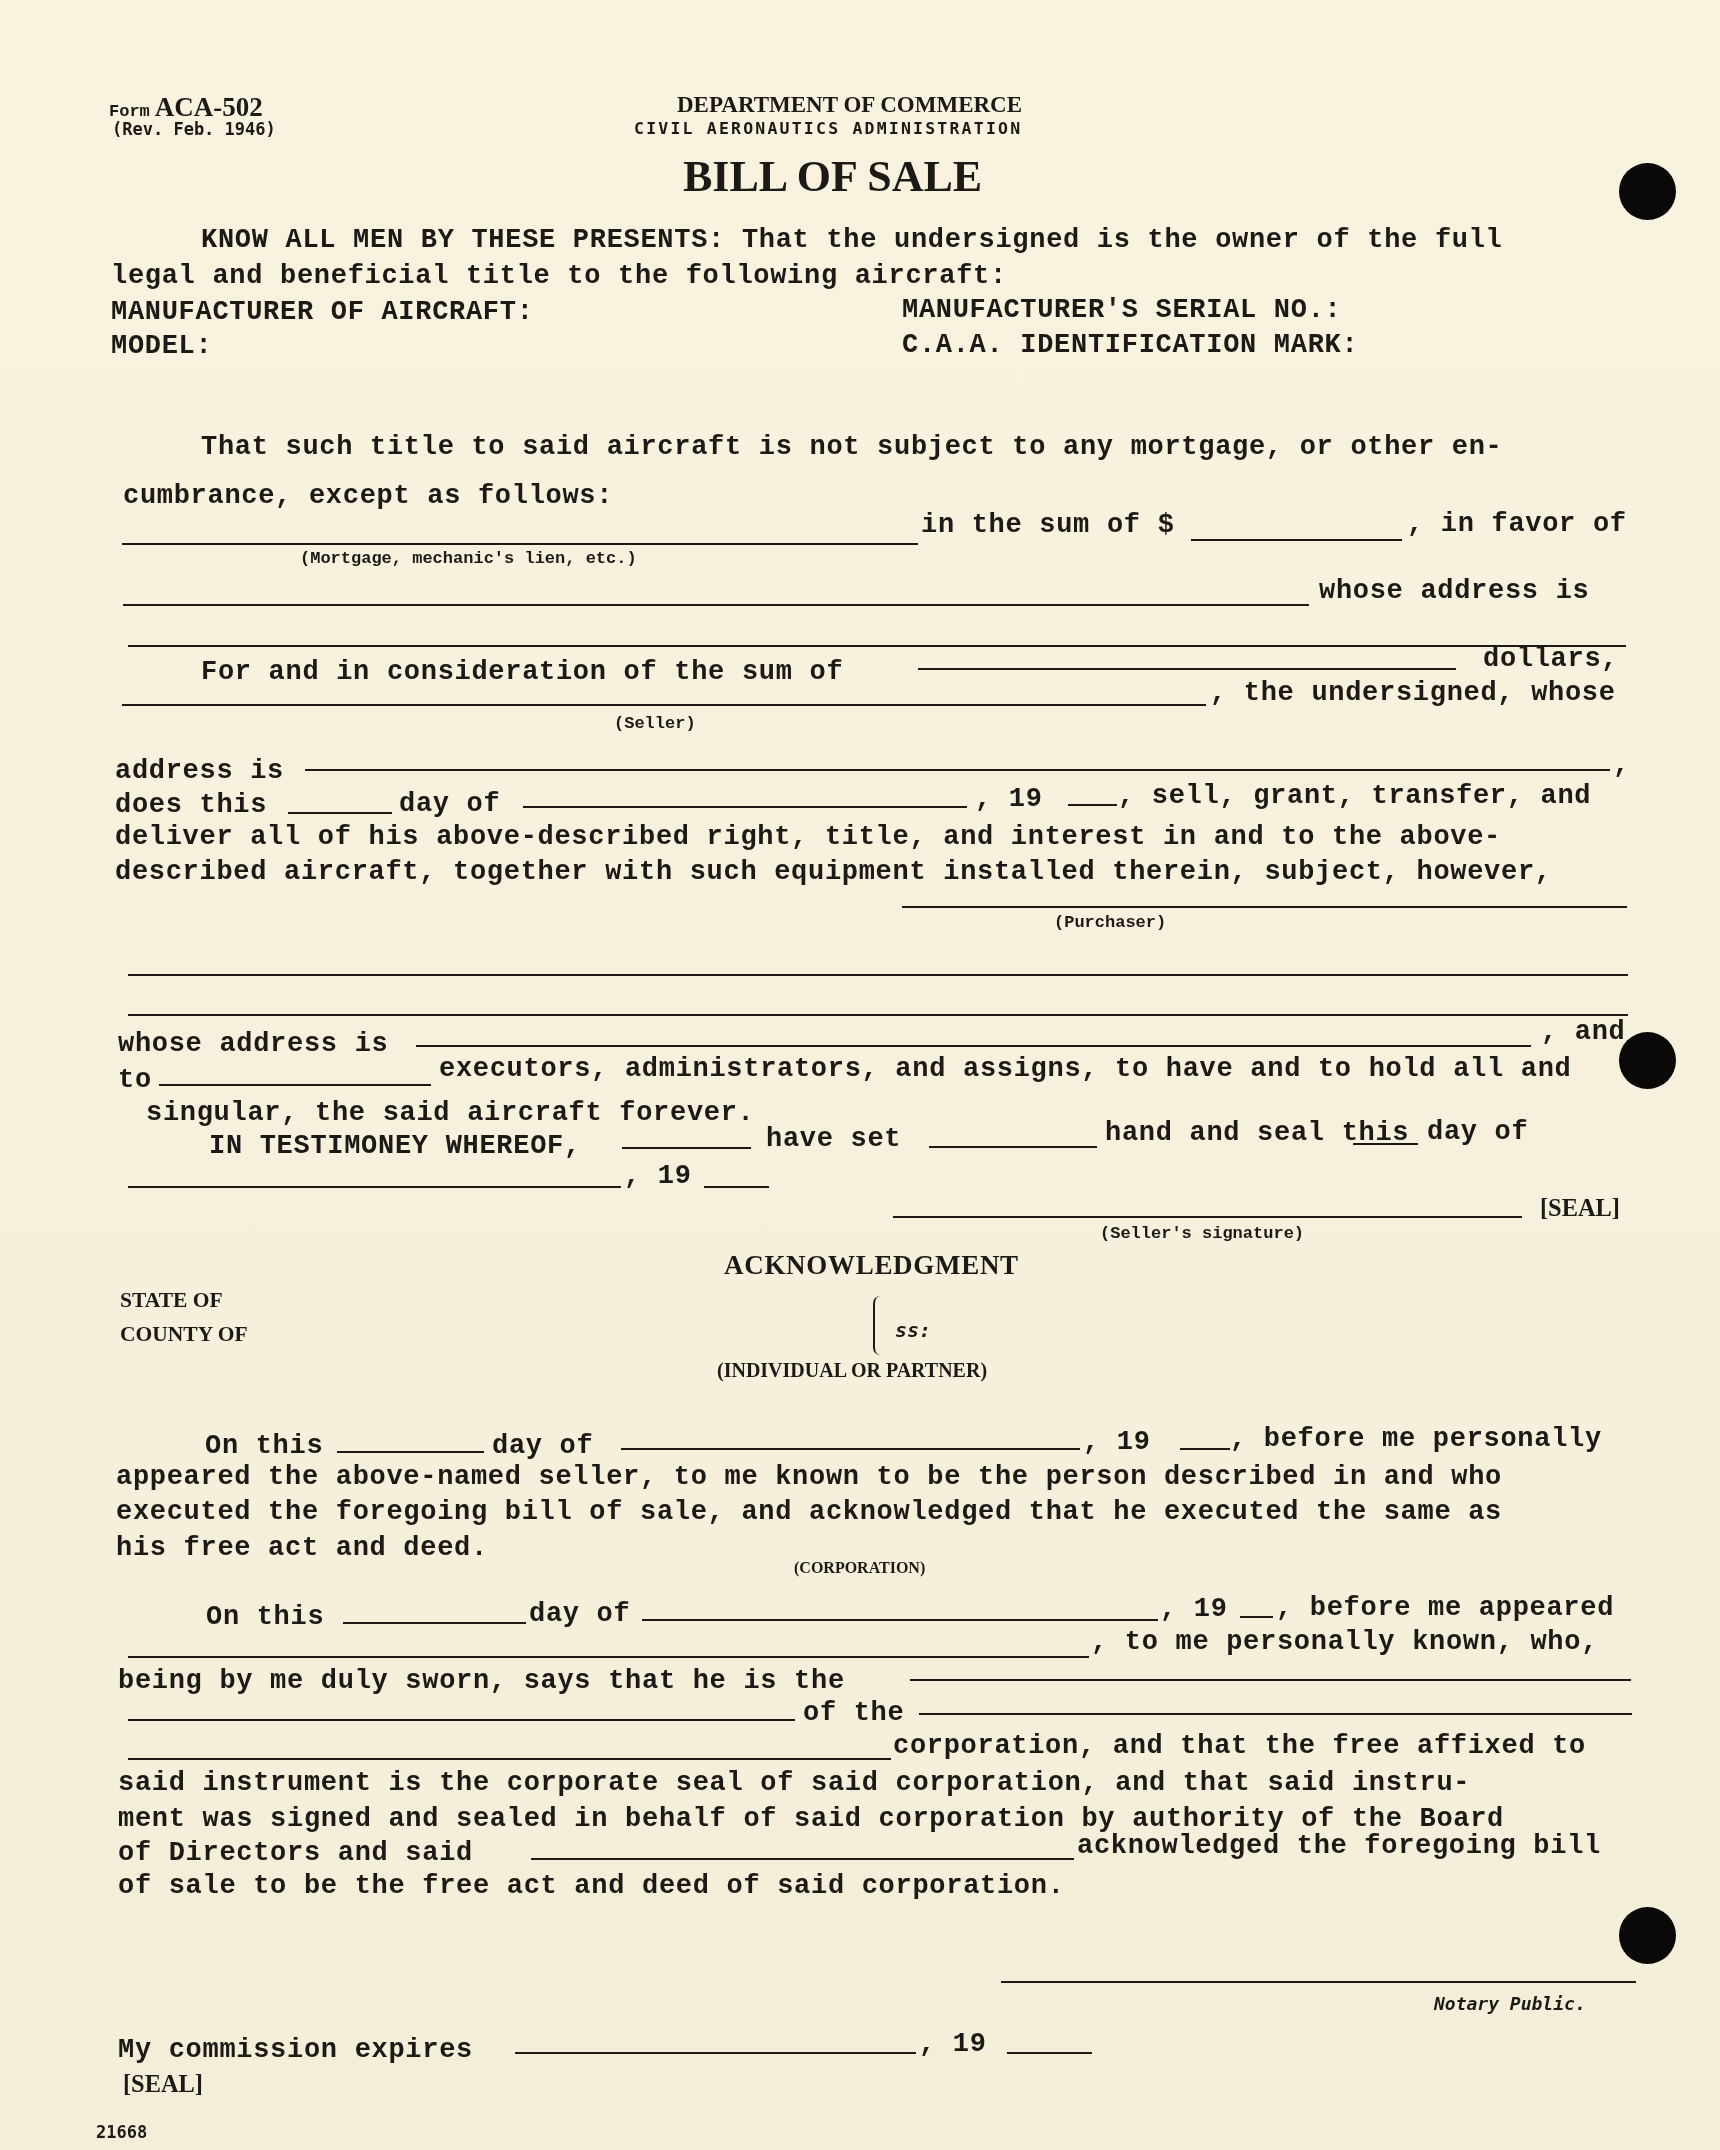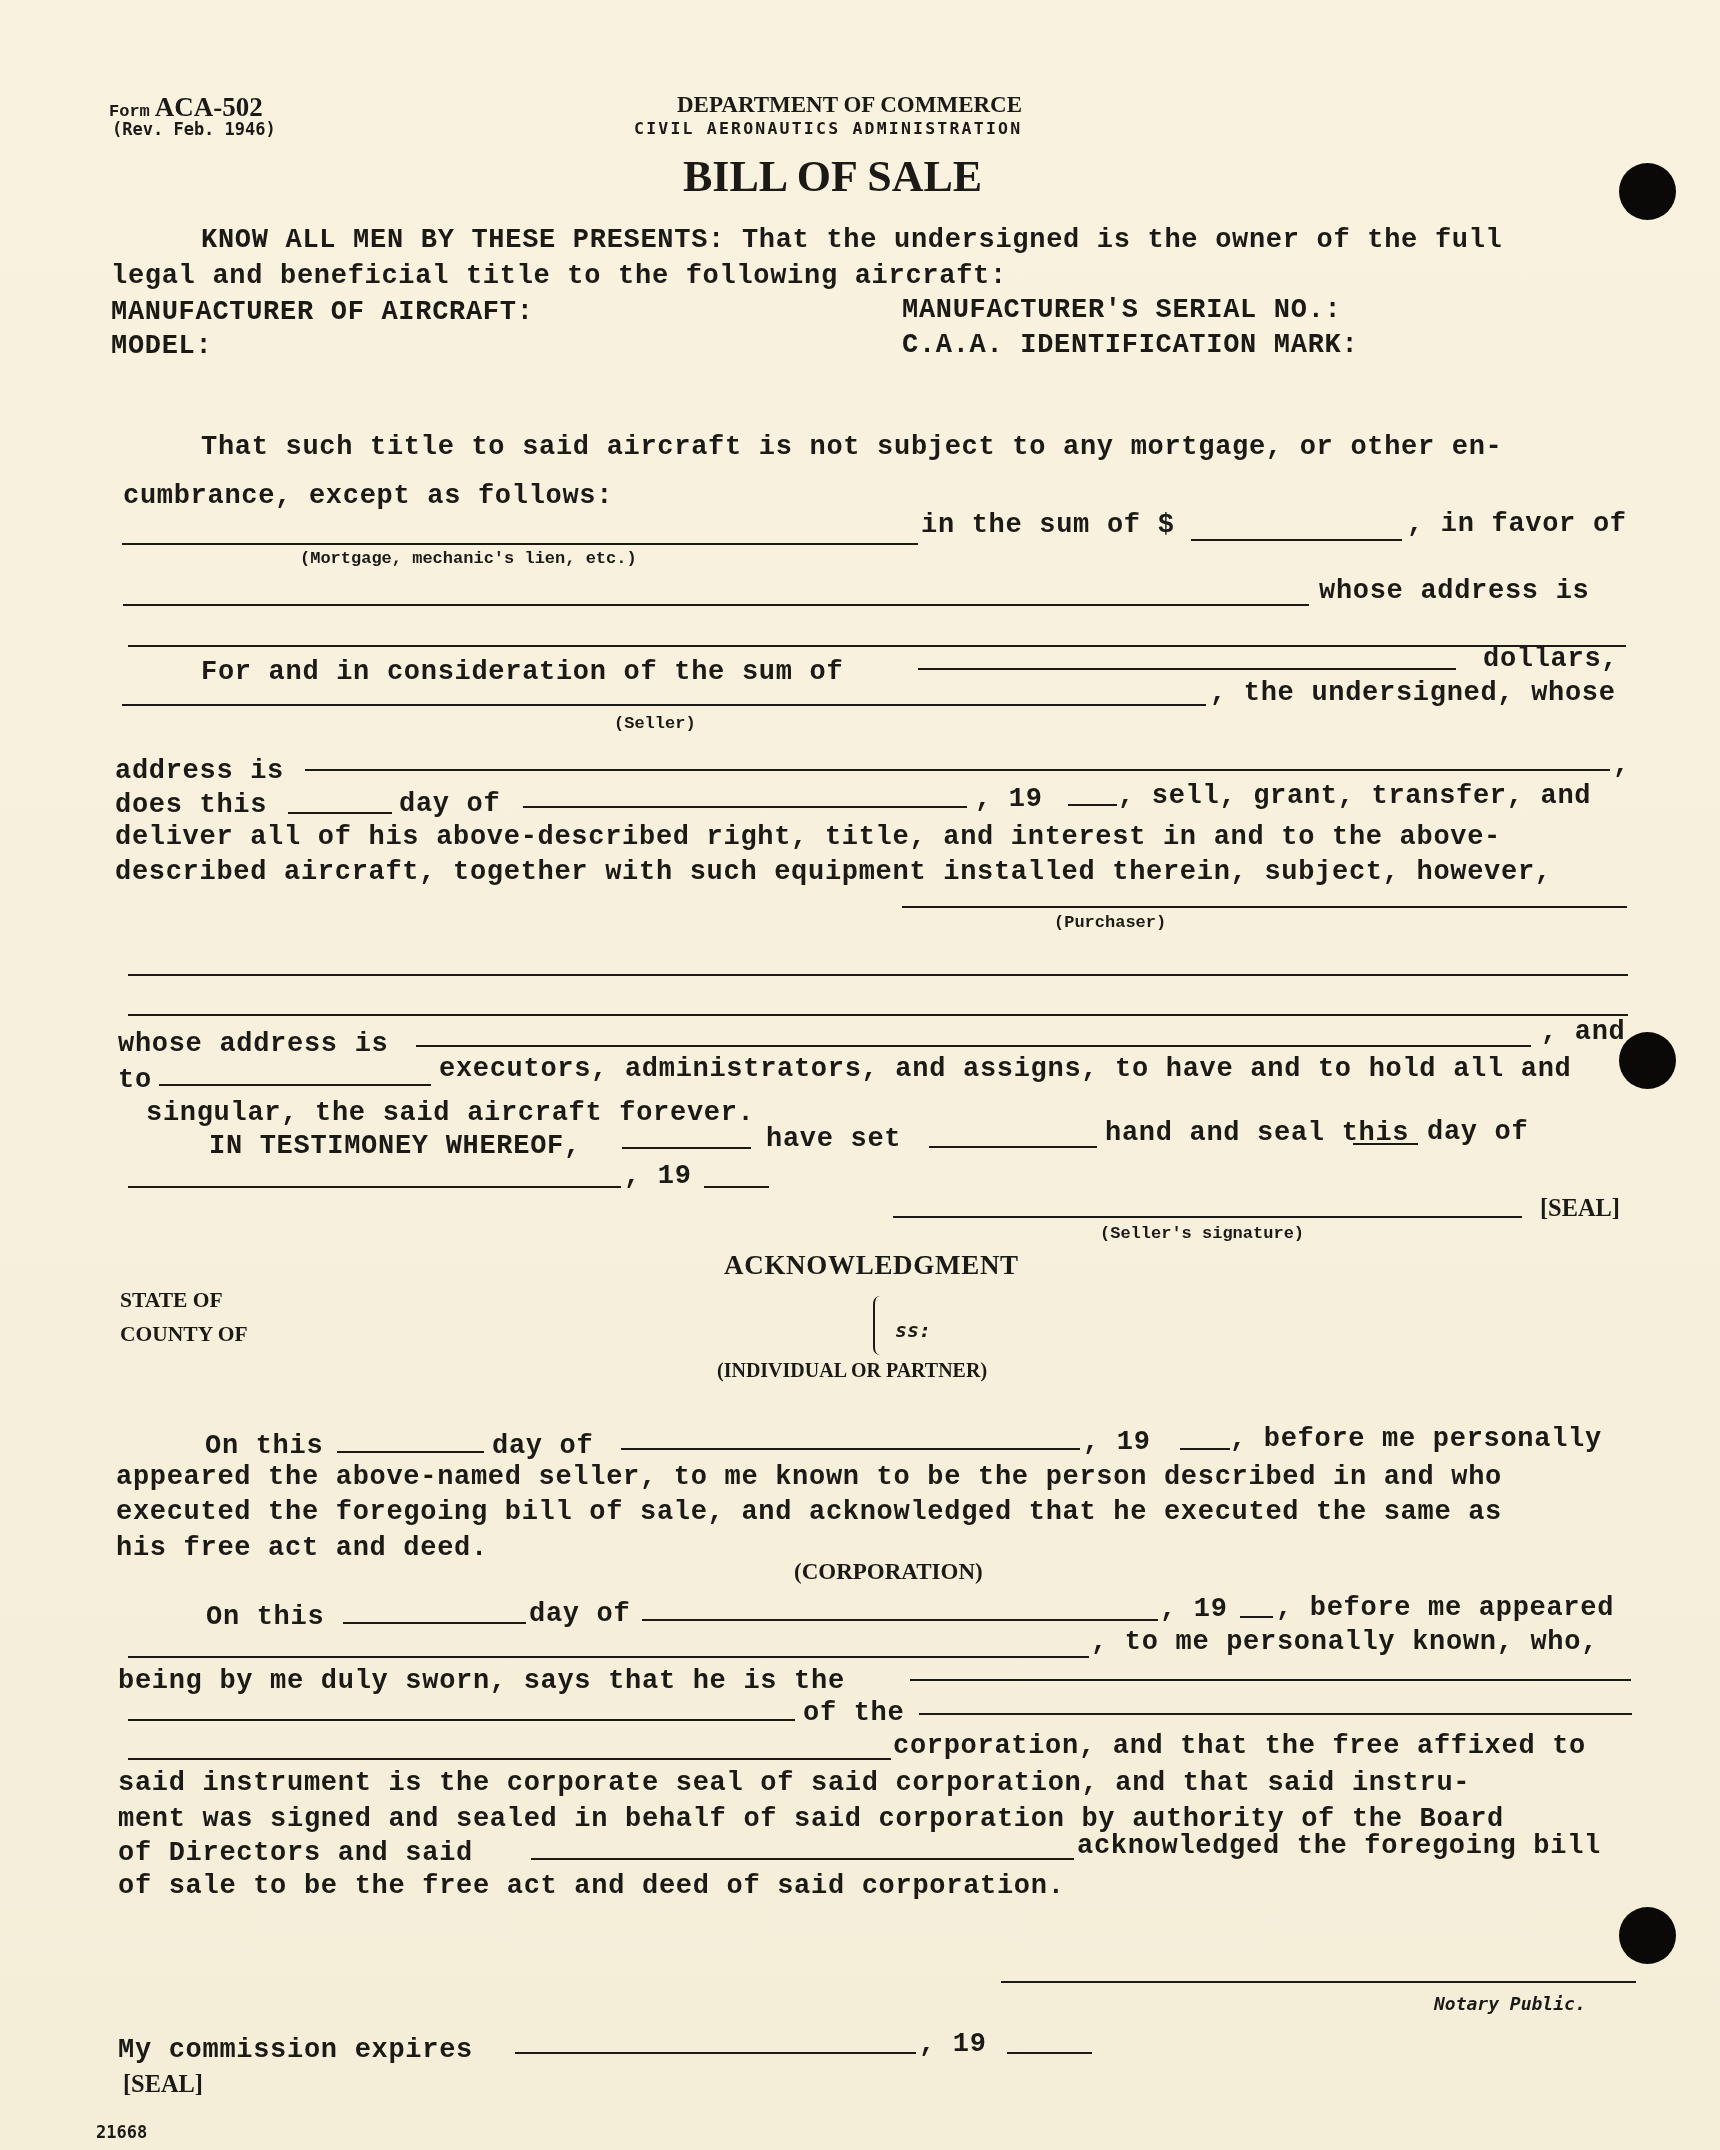--- a/index.html
+++ b/index.html
@@ -112,21 +112,21 @@
   <div class="line" style="left:337px;top:1451px;width:147px;"></div>
   <div class="t body-text" style="left:492px;top:1431px;">day of</div>
   <div class="line" style="left:621px;top:1448px;width:459px;"></div>
   <div class="t body-text" style="left:1083px;top:1427px;">, 19</div>
   <div class="line" style="left:1180px;top:1448px;width:50px;"></div>
   <div class="t body-text" style="left:1230px;top:1424px;">, before me personally</div>
   <div class="t body-text" style="left:116px;top:1462px;">appeared the above-named seller, to me known to be the person described in and who</div>
   <div class="t body-text" style="left:116px;top:1497px;">executed the foregoing bill of sale, and acknowledged that he executed the same as</div>
   <div class="t body-text" style="left:116px;top:1533px;">his free act and deed.</div>
 
-  <div class="t serif" style="left:794px;top:1559px;font-size:23px;">(CORPORATION)</div>
+  <div class="t serif" style="left:794px;top:1559px;font-size:16px;">(CORPORATION)</div>
   <div class="t body-text" style="left:206px;top:1602px;">On this</div>
   <div class="line" style="left:343px;top:1622px;width:183px;"></div>
   <div class="t body-text" style="left:529px;top:1599px;">day of</div>
   <div class="line" style="left:642px;top:1619px;width:516px;"></div>
   <div class="t body-text" style="left:1160px;top:1594px;">, 19</div>
   <div class="line" style="left:1240px;top:1616px;width:33px;"></div>
   <div class="t body-text" style="left:1276px;top:1593px;">, before me appeared</div>
 
   <div class="line" style="left:128px;top:1656px;width:961px;"></div>
   <div class="t body-text" style="left:1091px;top:1627px;">, to me personally known, who,</div>

